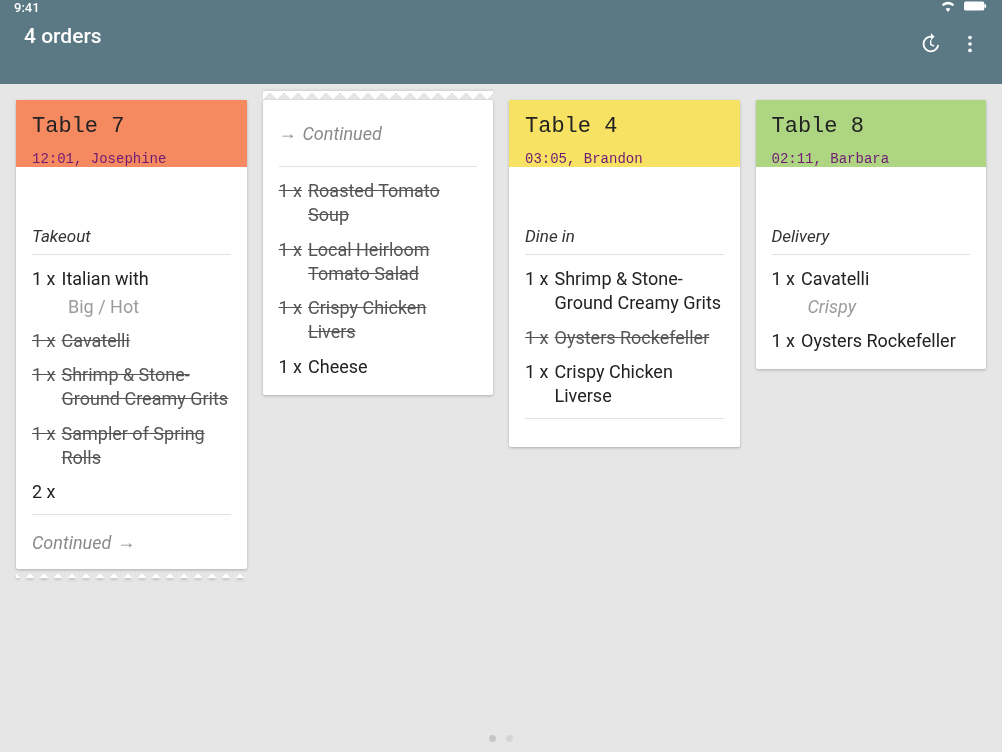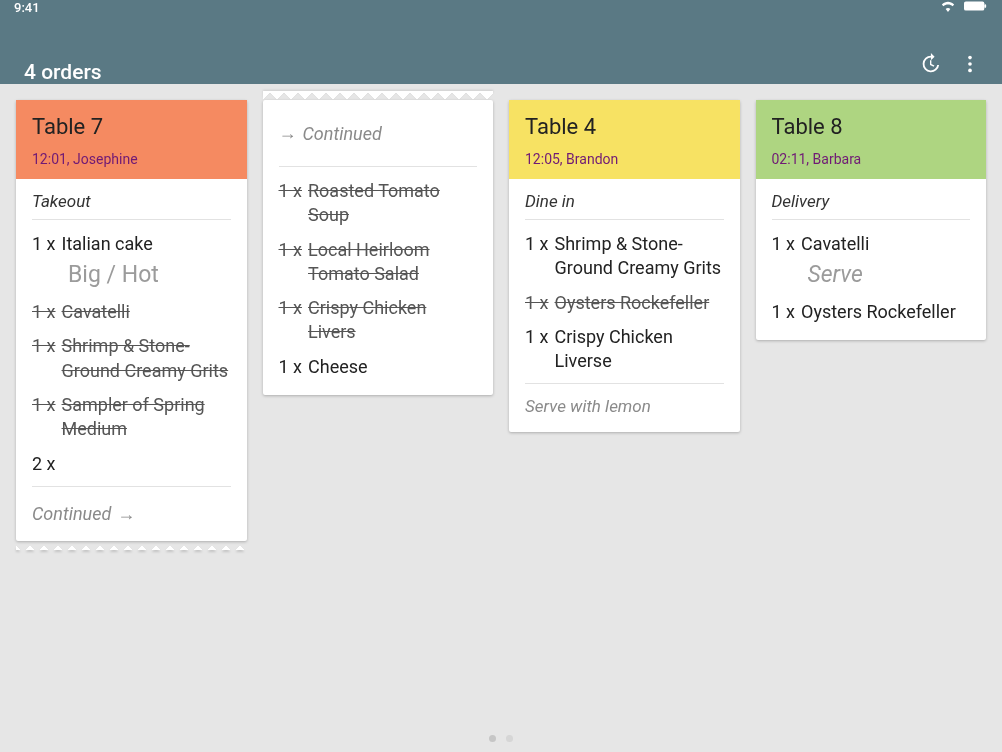--- a/index.html
+++ b/index.html
@@ -20,21 +20,21 @@
   .statusbar .time { flex: 0 0 auto; }
   .statusbar .spacer { flex: 1; }
   .statusbar .wifi, .statusbar .battery { margin-left: 8px; display:inline-flex; align-items:center; }
   .statusbar svg { display:block; }
 
   .appbar {
     height: 60px;
     background: #5a7984;
     color: #fff;
     display: flex;
-    align-items: flex-end;
+    align-items: flex-start;
     padding: 0 12px 0 24px;
   }
   .appbar-title { font-size: 21px; font-weight: 500; flex: 1; }
   .appbar-action { width: 40px; height: 40px; display:flex; align-items:center; justify-content:center; cursor:pointer; border-radius:20px; }
   .appbar-action svg { width:22px; height:22px; fill:#fff; }
   .appbar-action.dots svg circle { fill:#fff; }
 
   
   .board {
     padding: 16px;
@@ -45,38 +45,39 @@
   .card {
     flex: 1 1 0;
     background: #fff;
     border-radius: 2px;
     box-shadow: 0 1px 3px rgba(0,0,0,.25);
     display: flex;
     flex-direction: column;
     position: relative;
   }
   .card-header {
-    padding: 14px 16px 12px 16px;
+    padding: 14px 16px 0 16px;
+    font-family: Liberation Mono, monospace;
   }
   .card-header.orange { background: #f58a61; }
   .card-header.yellow { background: #f7e263; }
   .card-header.green  { background: #aed581; }
   .card-title { font-size: 22px; font-weight: 400; color: #222; }
   .card-sub { font-size: 14px; color: #701a75; margin-top: 12px; }
 
   .card-body { padding: 12px 16px 16px 16px; }
-  .order-type { font-style: italic; font-size: 17px; color: #333; margin-bottom: 8px; }
+  .order-type { font-style: italic; font-size: 17px; color: #333; margin-bottom: 8px; margin-top: 47px; }
   .divider { border-top: 1px solid #e2e2e2; margin: 6px 0 12px 0; }
 
   .line { font-size: 18px; color: #222; display:flex; margin-bottom: 10px; line-height:1.35; }
   .line:last-child { margin-bottom: 0; }
   .qty { flex: 0 0 auto; margin-right: 6px; white-space:nowrap; }
   .dish { flex: 1 1 auto; }
   .line.done .qty, .line.done .dish { text-decoration: line-through; color:#555; }
-  .mod { font-size: 23px; color:#9b9b9b; margin-left: 36px; margin-top:-6px; margin-bottom:10px; line-height:1.3; }
+  .mod { font-size: 18px; color:#9b9b9b; margin-left: 36px; margin-top:-6px; margin-bottom:10px; line-height:1.3; }
   .mod.italic { font-style: italic; }
 
   .note { font-style: italic; font-size: 17px; color:#8a8a8a; margin-top:4px; }
 
   .continued-bottom { font-style: italic; color:#8a8a8a; font-size:18px; margin-top:16px; display:flex; align-items:center; gap:6px; }
   .continued-top { font-style: italic; color:#8a8a8a; font-size:18px; padding: 22px 16px 4px 16px; display:flex; align-items:center; gap:6px; }
 
   
   .zigzag-bottom::after {
     content:"";
@@ -146,34 +147,34 @@
     <div class="card zigzag-bottom">
       <div class="card-header orange">
         <div class="card-title">Table 7</div>
         <div class="card-sub">12:01, Josephine</div>
       </div>
       <div class="card-body">
         <div class="order-type">Takeout</div>
         <div class="divider"></div>
         <div class="line">
           <span class="qty">1 x</span>
-          <span class="dish">Italian cake</span>
+          <span class="dish">Italian with</span>
         </div>
         <div class="mod">Big / Hot</div>
         <div class="line done">
           <span class="qty">1 x</span>
           <span class="dish">Cavatelli</span>
         </div>
         <div class="line done">
           <span class="qty">1 x</span>
           <span class="dish">Shrimp &amp; Stone-Ground Creamy Grits</span>
         </div>
         <div class="line done">
           <span class="qty">1 x</span>
-          <span class="dish">Sampler of Spring Medium</span>
+          <span class="dish">Sampler of Spring Rolls</span>
         </div>
         <div class="line">
           <span class="qty">2 x</span>
         </div>
         <div class="divider"></div>
         <div class="continued-bottom">
           <span>Continued</span> 
           <span class="arrow">→</span>
         </div>
       </div>
@@ -199,54 +200,53 @@
         </div>
         <div class="line">
           <span class="qty">1 x</span>
           <span class="dish">Cheese</span>
         </div>
       </div>
     </div>
     <div class="card">
       <div class="card-header yellow">
         <div class="card-title">Table 4</div>
-        <div class="card-sub">12:05, Brandon</div>
+        <div class="card-sub">03:05, Brandon</div>
       </div>
       <div class="card-body">
         <div class="order-type">Dine in</div>
         <div class="divider"></div>
         <div class="line">
           <span class="qty">1 x</span>
           <span class="dish">Shrimp &amp; Stone-Ground Creamy Grits</span>
         </div>
         <div class="line done">
           <span class="qty">1 x</span>
           <span class="dish">Oysters Rockefeller</span>
         </div>
         <div class="line">
           <span class="qty">1 x</span>
           <span class="dish">Crispy Chicken Liverse</span>
         </div>
         <div class="divider"></div>
-        <div class="note">Serve with lemon</div>
       </div>
     </div>
     <div class="card">
       <div class="card-header green">
         <div class="card-title">Table 8</div>
         <div class="card-sub">02:11, Barbara</div>
       </div>
       <div class="card-body">
         <div class="order-type">Delivery</div>
         <div class="divider"></div>
         <div class="line">
           <span class="qty">1 x</span>
           <span class="dish">Cavatelli</span>
         </div>
-        <div class="mod italic">Serve</div>
+        <div class="mod italic">Crispy</div>
         <div class="line">
           <span class="qty">1 x</span>
           <span class="dish">Oysters Rockefeller</span>
         </div>
       </div>
     </div>
   </div>
 
 <div class="page-dots">
   <div class="page-dot active"></div>

